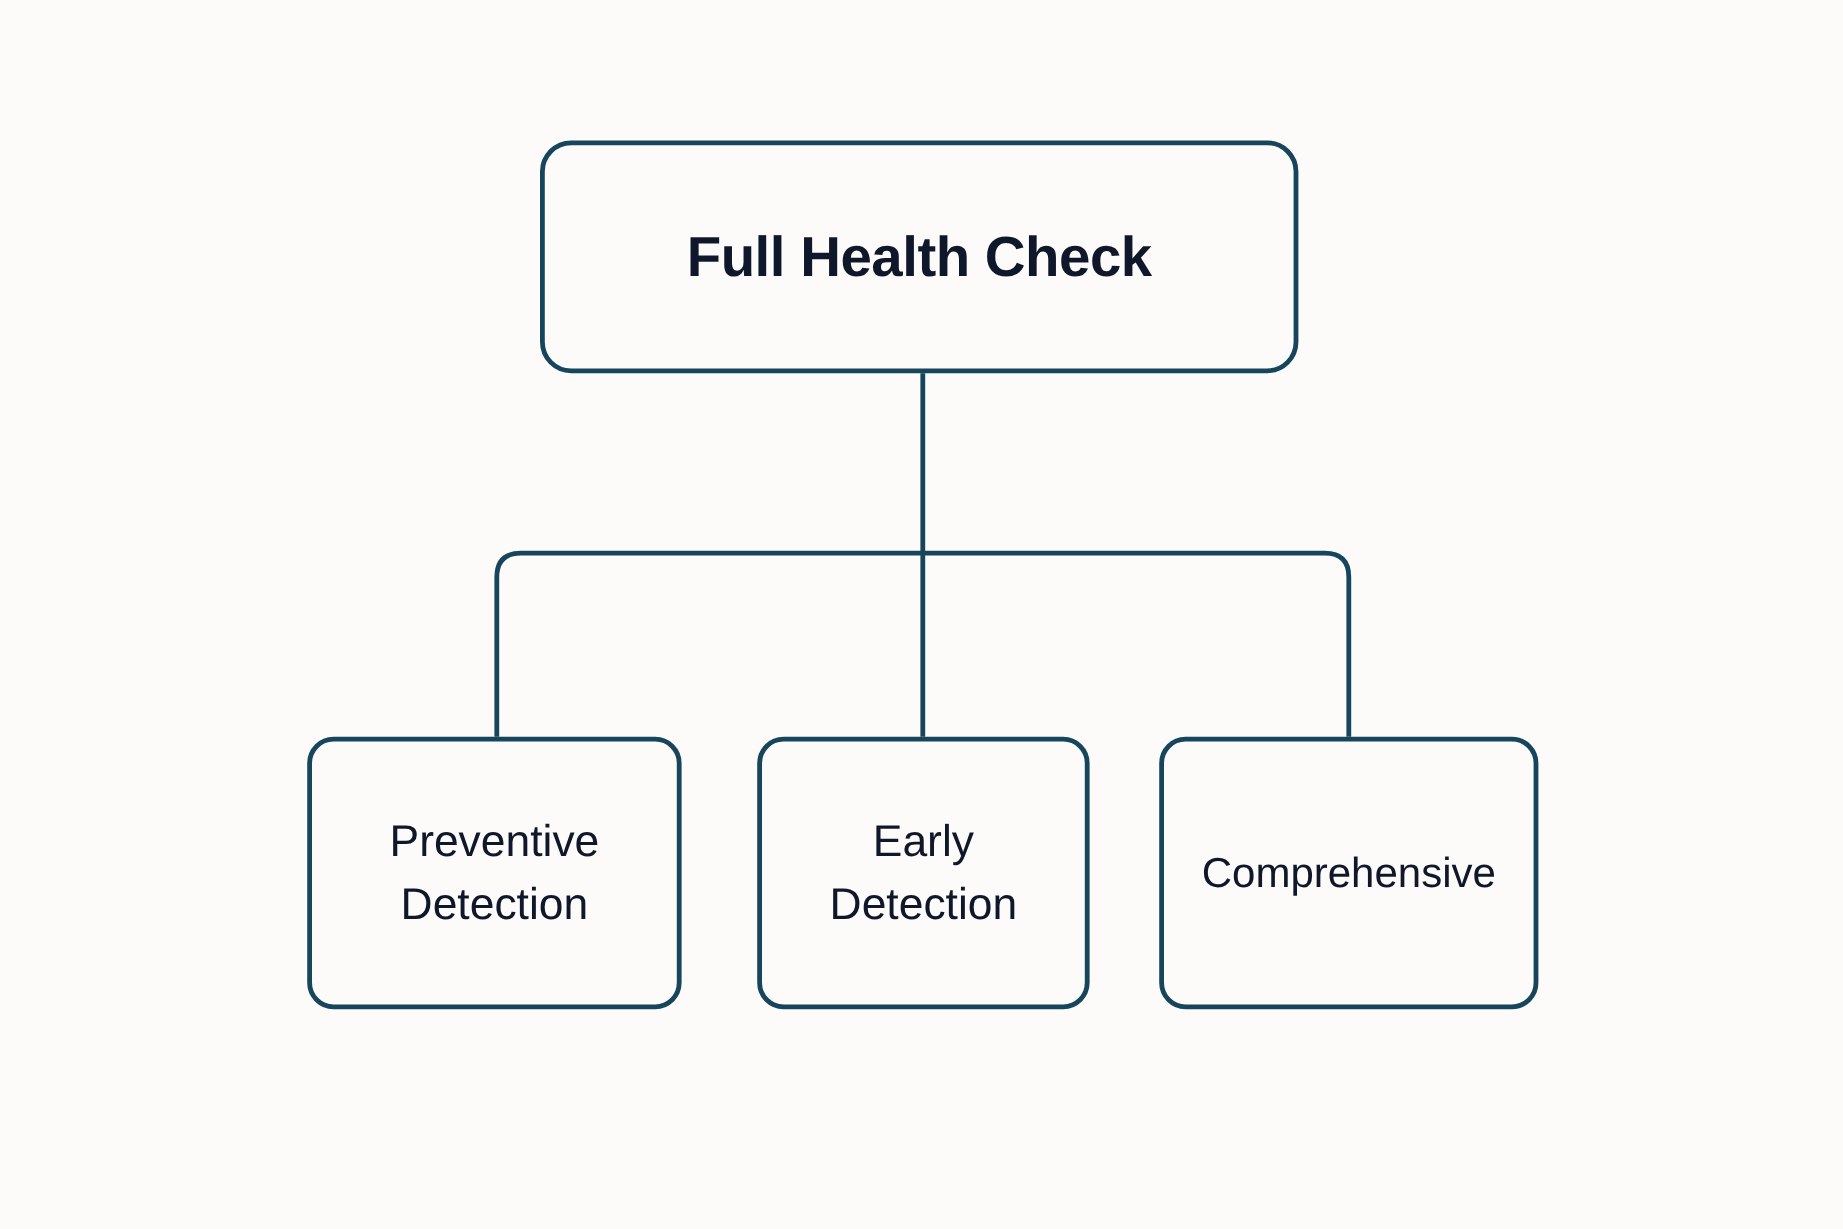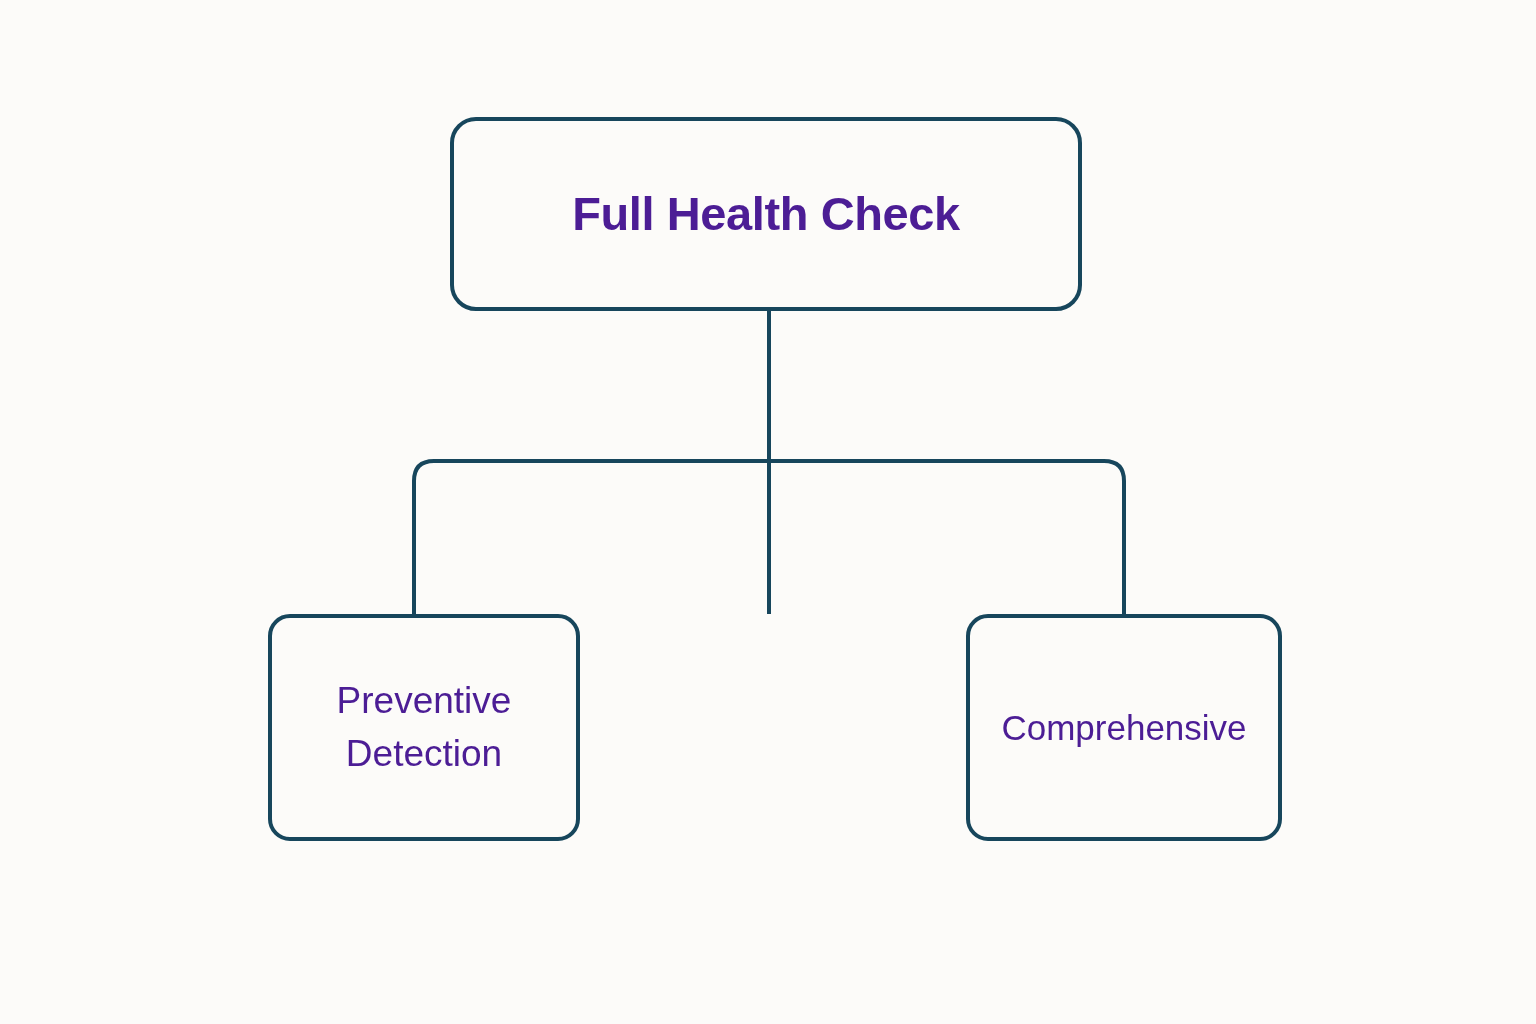--- a/index.html
+++ b/index.html
@@ -28,21 +28,21 @@
   .node {
     position: absolute;
     box-sizing: border-box;
     border: 4px solid #17465c;
     border-radius: 22px;
     background: #fcfbf9;
     display: flex;
     align-items: center;
     justify-content: center;
     text-align: center;
-    color: #4c1d95;
+    color: #0f172a;
     line-height: 1.3;
   }
   .node-root {
     left: 450px;
     top: 117px;
     width: 632px;
     height: 194px;
     border-radius: 26px;
     font-size: 47px;
     font-weight: bold;
@@ -51,21 +51,21 @@
   .node-child {
     top: 614px;
     height: 227px;
     font-size: 37px;
     font-weight: normal;
   }
   .node-child .label {
     padding: 0 10px;
     line-height: 1.42;
   }
-  .node-c0 { left: 268px; width: 312px; justify-content: center; }
+  .node-c0 { left: 256px; width: 312px; justify-content: center; }
   .node-c1 { left: 631px; width: 277px; }
   .node-c2 { left: 966px; width: 316px; font-size: 35px; }
 </style>
 </head>
 <body>
 
 <div id="diagram">
 
   <svg id="connectors" viewBox="0 0 1536 1024" xmlns="http://www.w3.org/2000/svg">
 
@@ -79,20 +79,26 @@
     <span class="label">Full Health Check</span>
   </div>
 
   <div class="node node-child node-c0">
     <span class="label">
       <span>Preventive</span><br>
       <span>Detection</span>
     </span>
   </div>
 
+  <div class="node node-child node-c1">
+    <span class="label">
+      <span>Early</span><br>
+      <span>Detection</span>
+    </span>
+  </div>
 
   <div class="node node-child node-c2">
     <span class="label">
       <span>Comprehensive</span><br>
     </span>
   </div>
 
 </div>
 
 </body></html>

